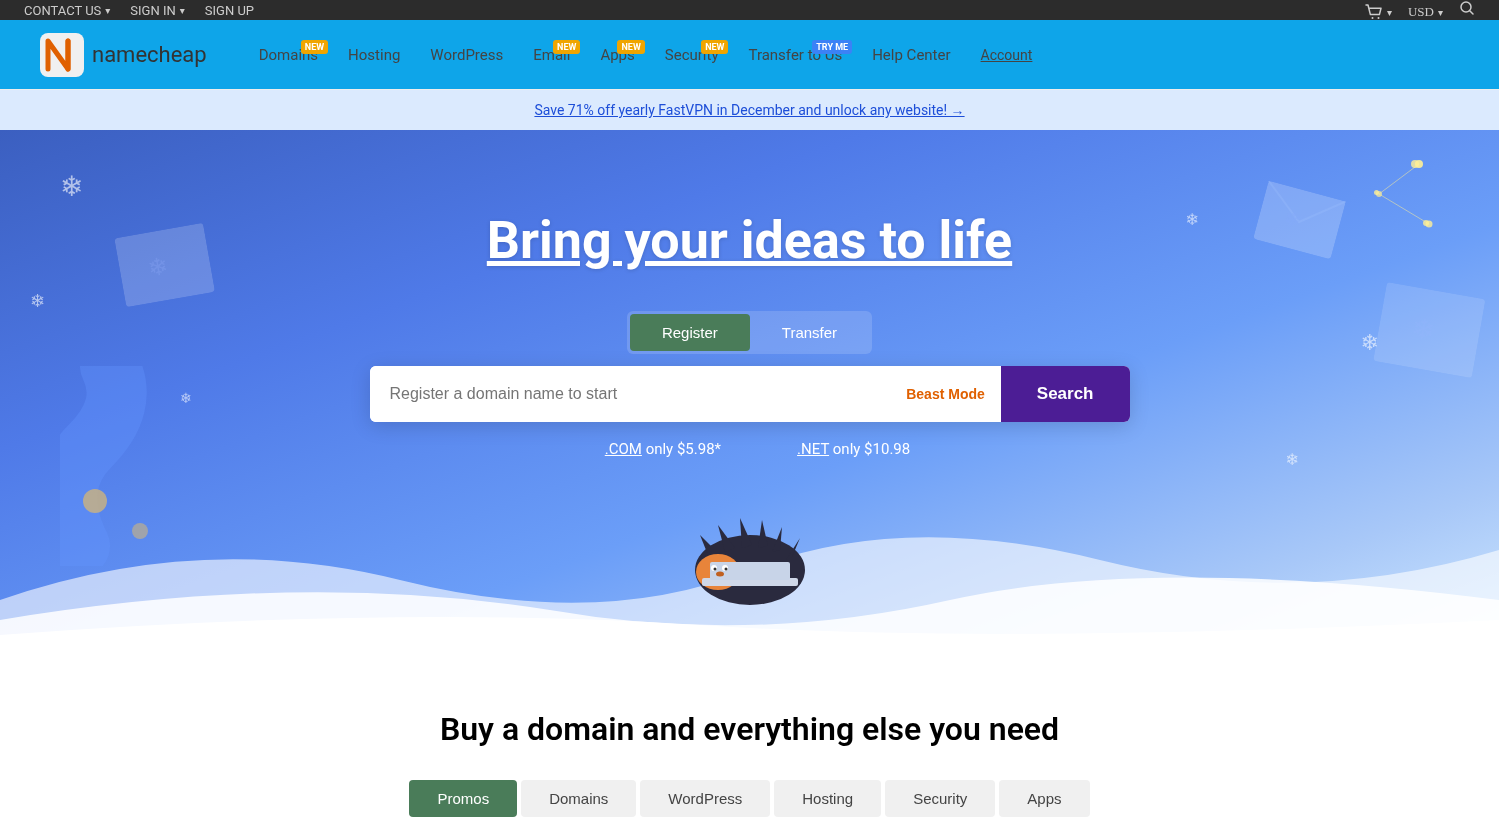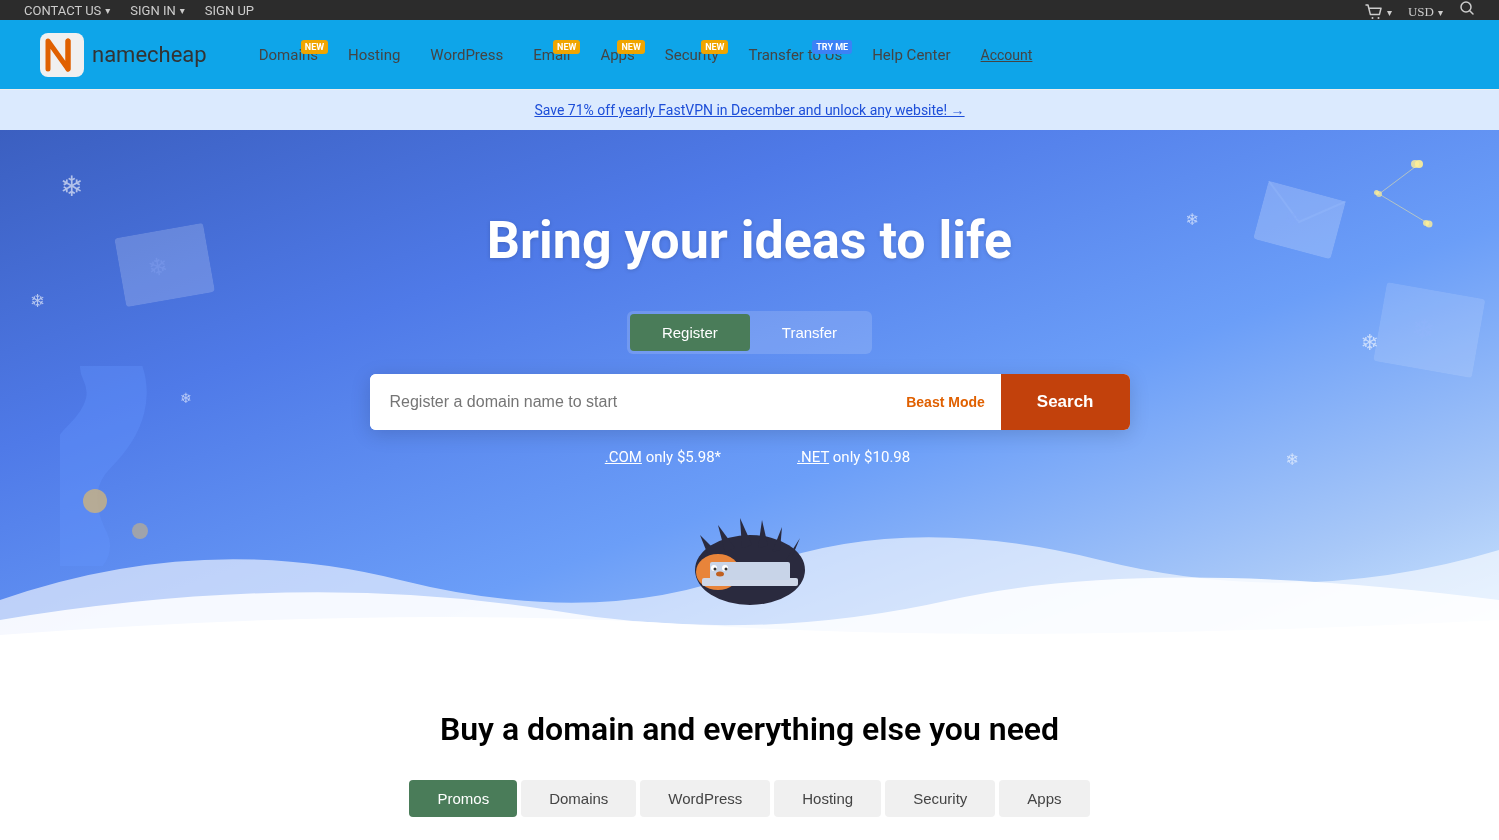--- a/index.html
+++ b/index.html
@@ -103,29 +103,30 @@
 
     .hero-title {
       color: #fff;
       font-size: 52px;
       font-weight: 700;
       text-align: center;
       margin-bottom: 40px;
       position: relative;
       z-index: 2;
       text-shadow: 0 1px 4px rgba(0,0,0,0.15);
+      text-decoration: underline;
     }
 
     
     .toggle-group {
       display: flex;
       background: rgba(255,255,255,0.15);
       border-radius: 6px;
       padding: 3px;
-      margin-bottom: 20px;
+      margin-bottom: 12px;
       position: relative;
       z-index: 2;
     }
     .toggle-btn {
       padding: 10px 32px;
       border: none;
       border-radius: 4px;
       font-size: 15px;
       cursor: pointer;
       font-weight: 500;
@@ -163,21 +164,21 @@
       background: none;
       border: none;
       color: #e06000;
       font-size: 14px;
       font-weight: 600;
       padding: 0 16px;
       cursor: pointer;
       white-space: nowrap;
     }
     .search-btn {
-      background: #c2410c;
+      background: #4c1d95;
       color: #fff;
       border: none;
       padding: 0 36px;
       font-size: 17px;
       font-weight: 600;
       cursor: pointer;
       height: 56px;
     }
 
     

